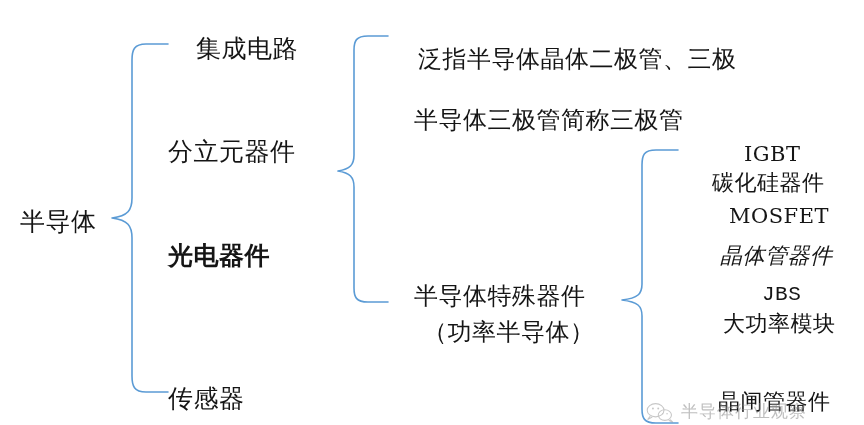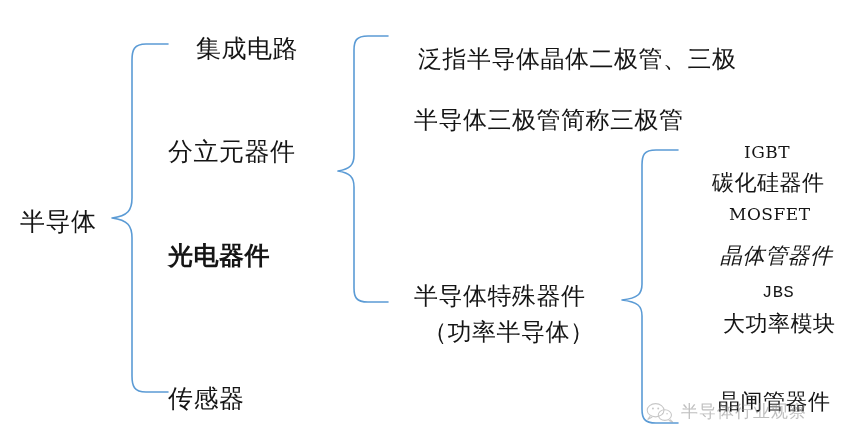--- a/index.html
+++ b/index.html
@@ -29,21 +29,21 @@
     letter-spacing: 0.5px;
   }
   .latin {
     font-family: "DejaVu Serif", "Liberation Serif", serif;
     letter-spacing: 0.5px;
   }
 
   .lvl1 { font-size: 25px; }
   .desc { font-size: 24px; }
   .leaf { font-size: 22px; }
-  .leaf-latin { font-size: 17px; }
+  .leaf-latin { font-size: 21px; }
 
   .brace {
     position: absolute;
     overflow: visible;
   }
   .brace path {
     fill: none;
     stroke: #5B9BD5;
     stroke-width: 1.6;
     stroke-linecap: round;

